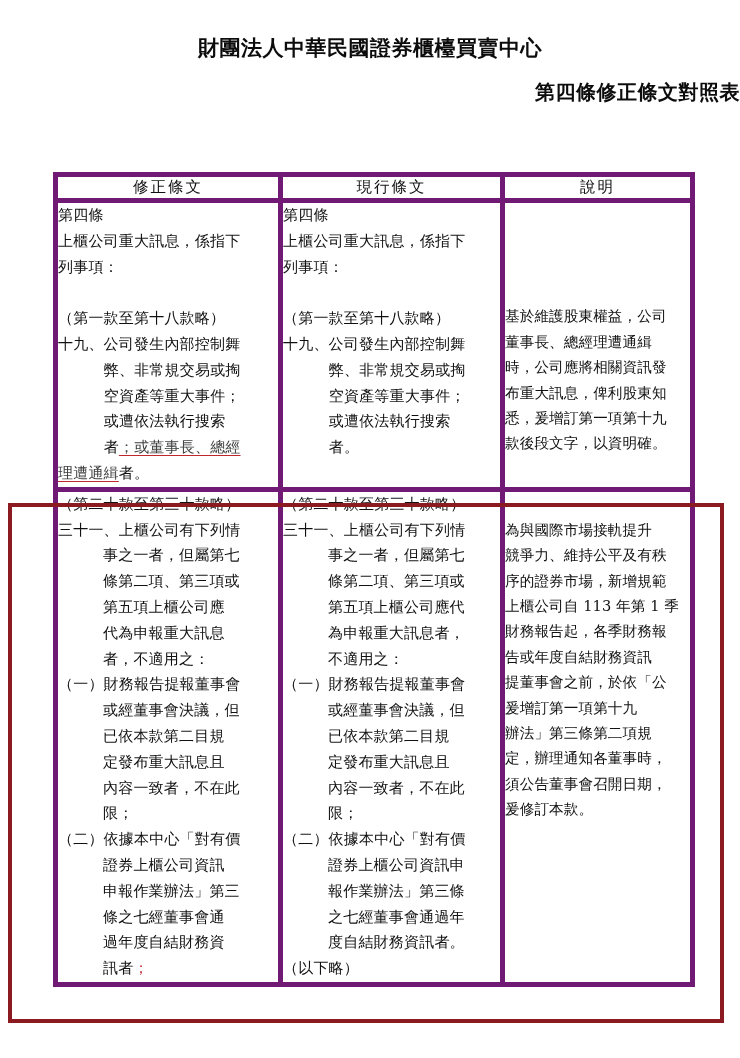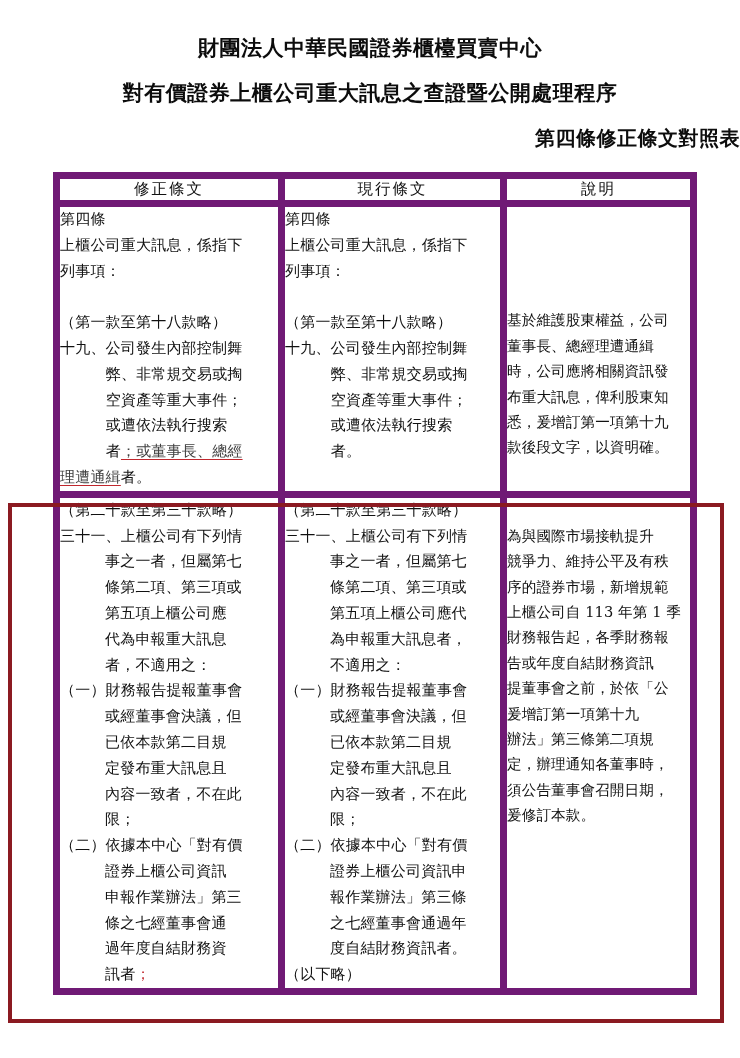--- a/index.html
+++ b/index.html
@@ -33,21 +33,21 @@
   
   .doc-table {
     position: absolute;
     left: 53px;
     top: 172px;
     width: 637px;
     border-collapse: collapse;
     table-layout: fixed;
   }
   .doc-table td, .doc-table th {
-    border: 7px solid #701a75;
+    border: 5px solid #701a75;
     vertical-align: top;
     padding: 0;
   }
   .col-a { width: 225px; }
   .col-b { width: 222px; }
   .col-c { width: 190px; }
 
   .hdr {
     text-align: center;
     font-size: 15.5px;
@@ -95,21 +95,20 @@
     border: 4px solid #8b1a21;
     box-sizing: border-box;
     pointer-events: none;
   }
 </style>
 </head>
 <body>
 
 <div class="titles">
   <div class="title-line title-1">財團法人中華民國證券櫃檯買賣中心</div>
-  <div class="title-line title-2">對有價證券上櫃公司重大訊息之查證暨公開處理程序</div>
   <div class="title-line title-3">第四條修正條文對照表</div>
 </div>
 
 <table class="doc-table">
   <colgroup>
     <col class="col-a">
       <col class="col-b">
       <col class="col-c">
   </colgroup>
   <thead>

